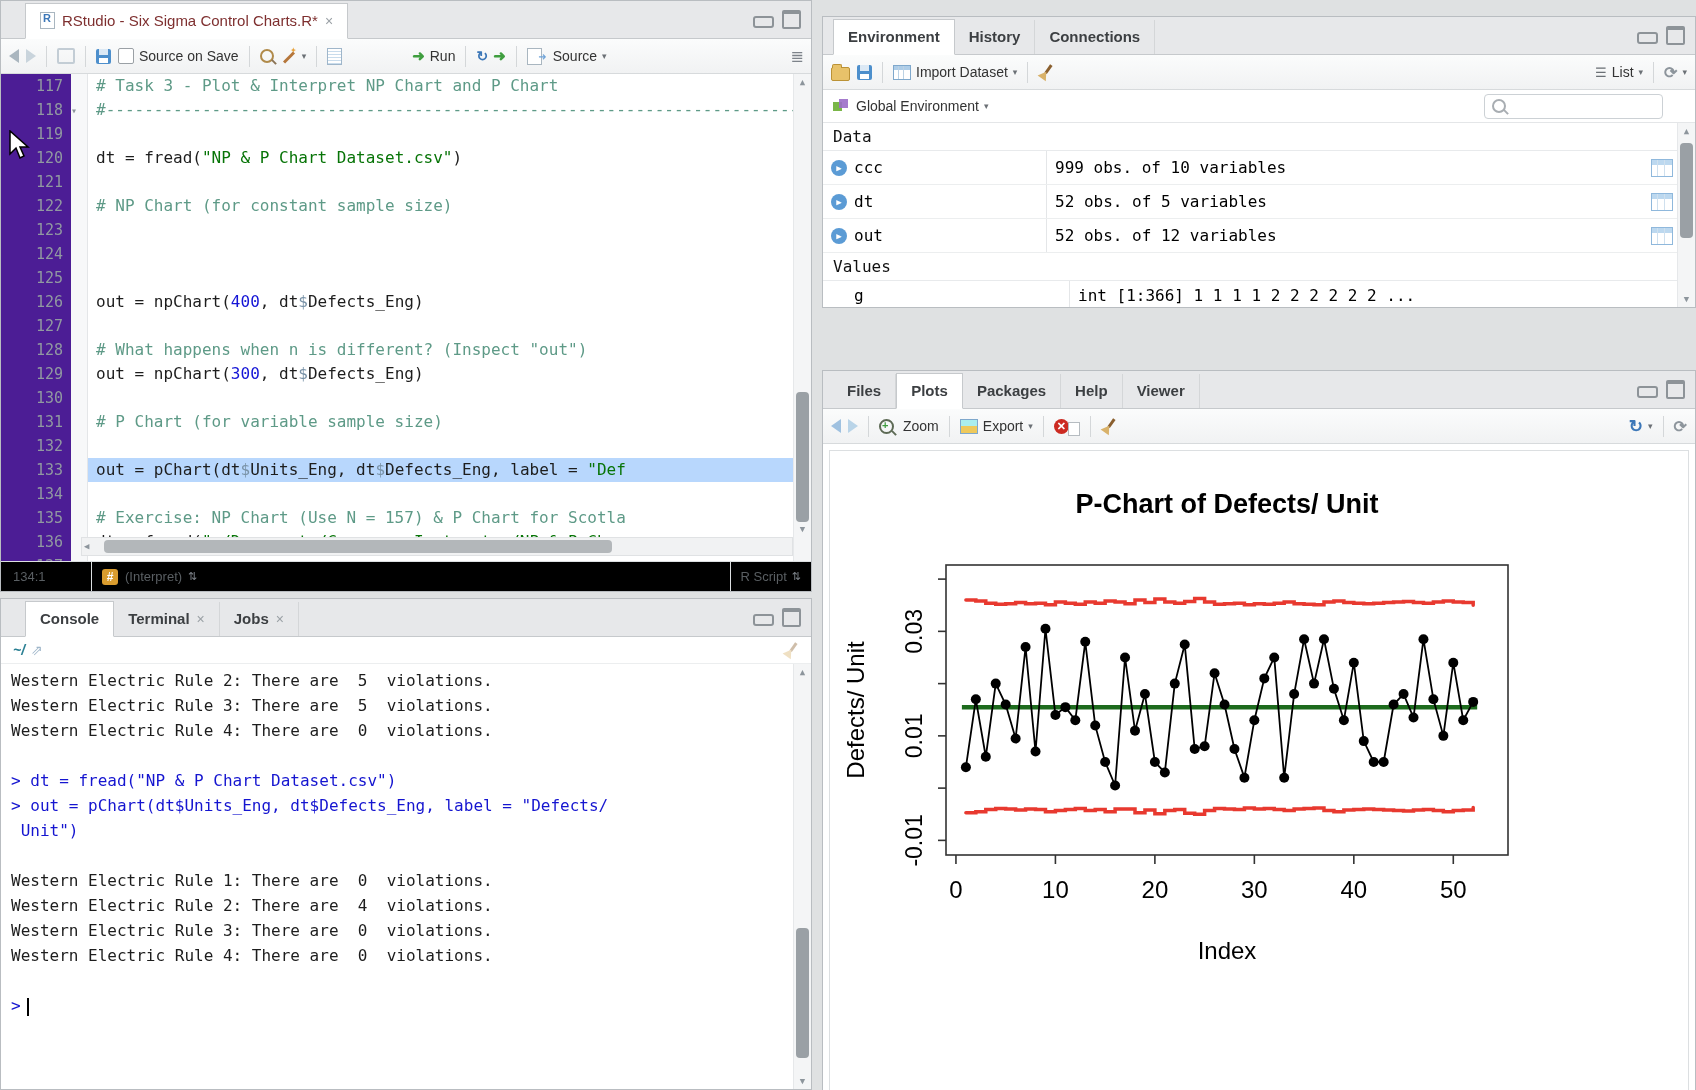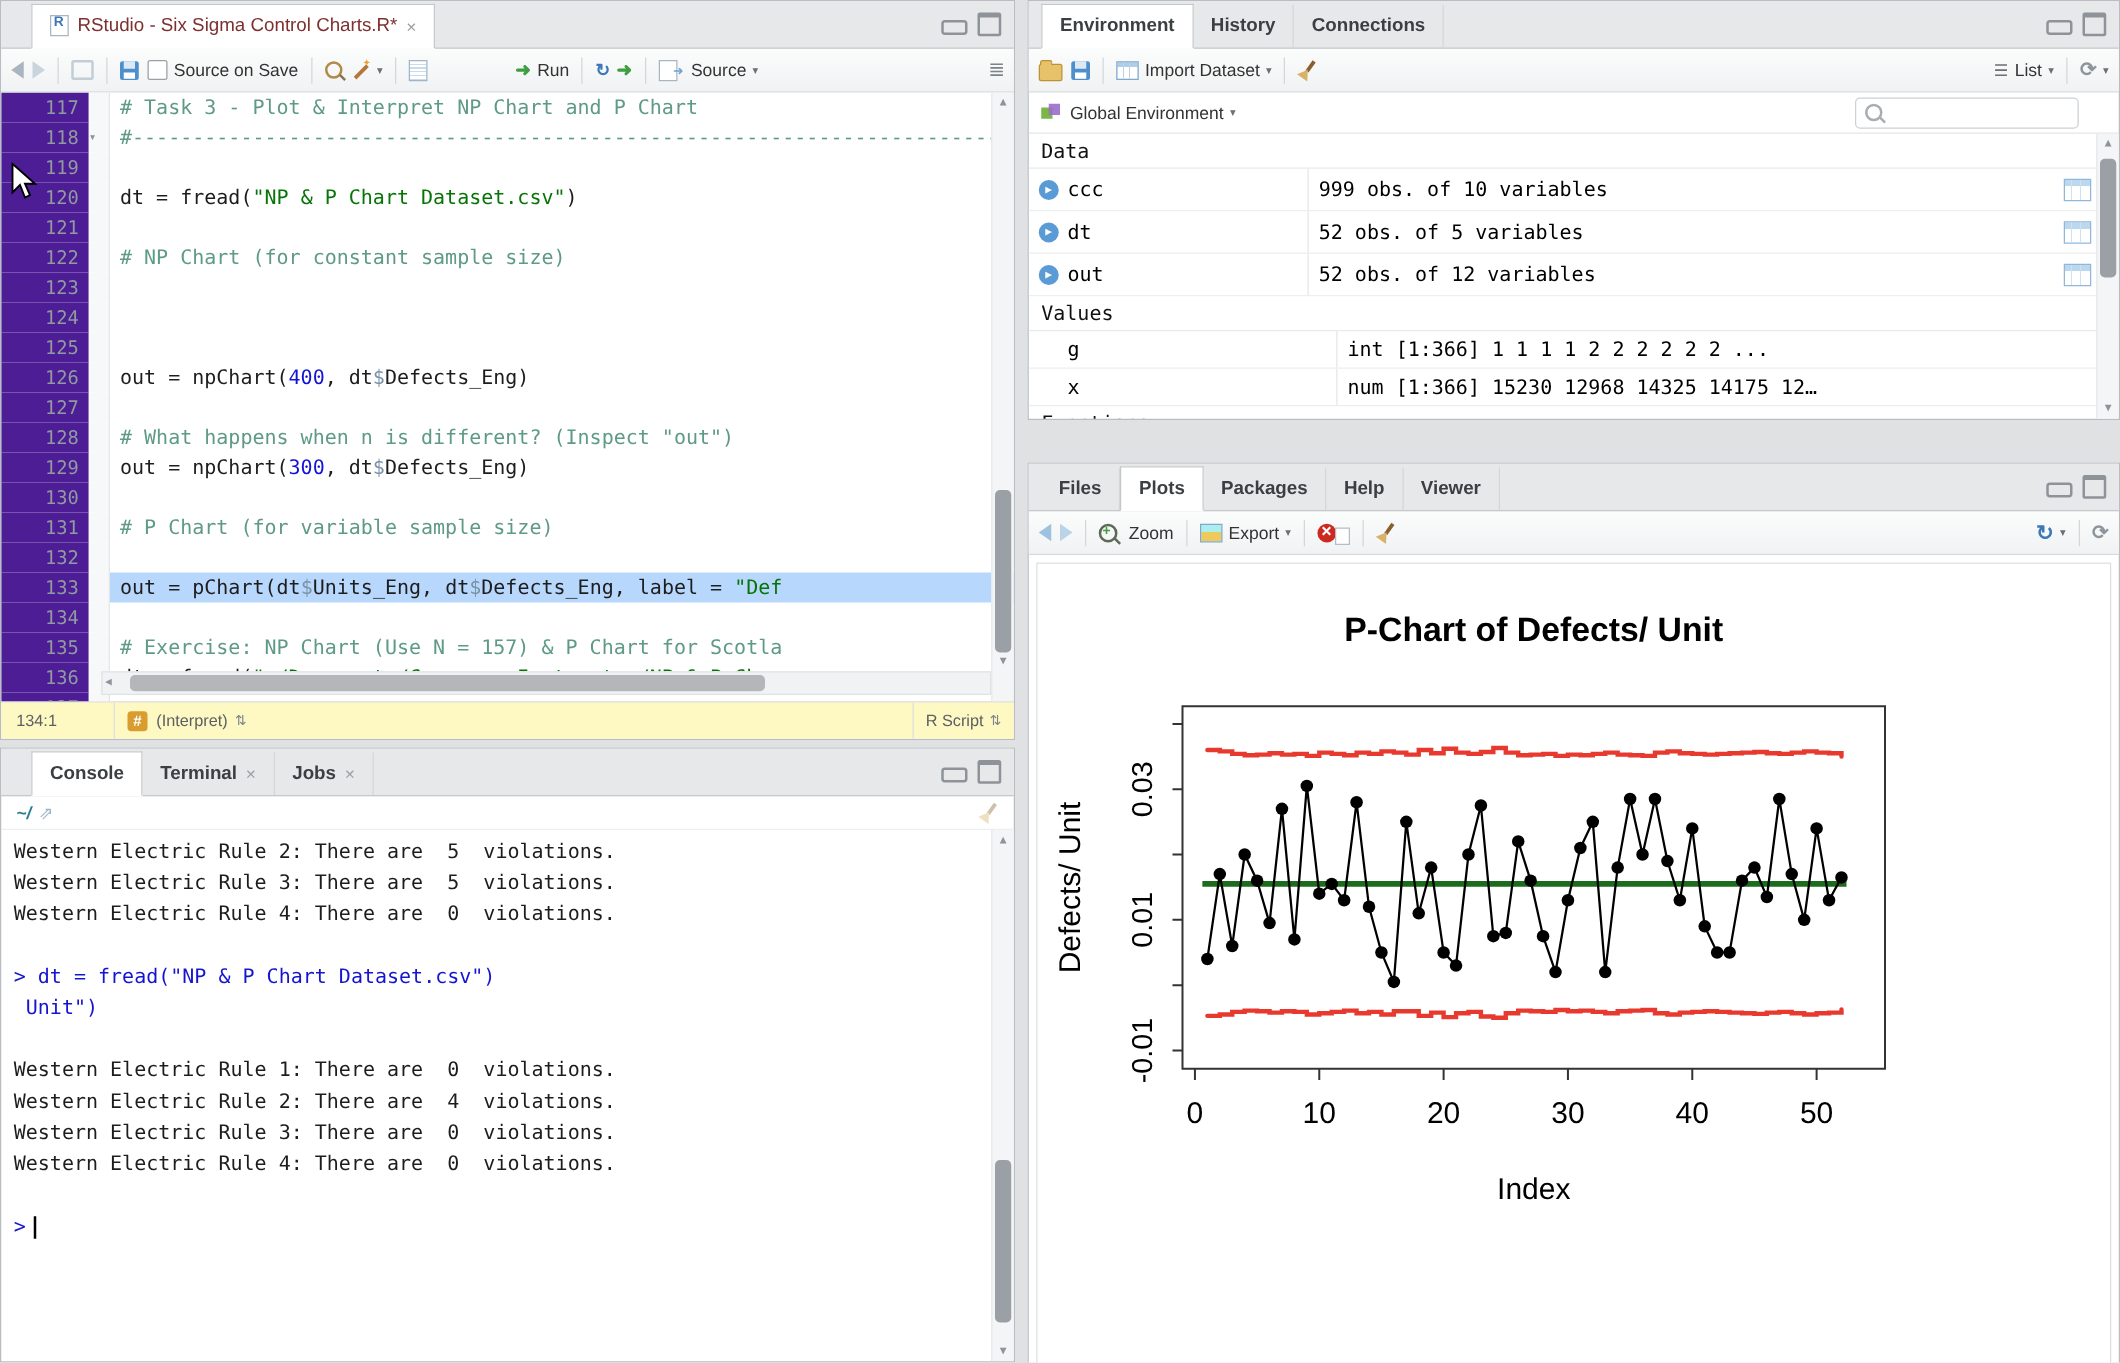--- a/index.html
+++ b/index.html
@@ -72,21 +72,21 @@
   .tk-plain{color:#1d1d1d;}
   
   .vscroll{position:absolute;top:0;right:0;width:17px;bottom:0;background:#f4f5f6;border-left:1px solid #e6e8ea;}
   .vscroll .up,.vscroll .down{position:absolute;left:0;width:100%;height:16px;color:#8d959c;font-size:9px;text-align:center;line-height:16px;}
   .vscroll .down{bottom:0;}
   .vthumb{position:absolute;left:2px;right:2px;background:#9aa0a5;border-radius:4px;}
   .hscroll{position:absolute;height:17px;background:#f1f2f3;border:1px solid #e0e2e4;}
   .hthumb{position:absolute;top:2px;bottom:2px;background:#b3b7ba;border-radius:4px;}
   .hleft{position:absolute;left:2px;top:3px;color:#8d959c;font-size:9px;}
   
-  .statusbar{flex:0 0 29px;display:flex;align-items:center;background:#fef9c3;border-top:1px solid #dcdfe1;font-size:13px;color:#5a5f63;}
+  .statusbar{flex:0 0 29px;display:flex;align-items:center;background:#000000;border-top:1px solid #dcdfe1;font-size:13px;color:#5a5f63;}
   .st-pos{flex:0 0 78px;padding-left:12px;border-right:1px solid #dcdfe1;height:100%;display:flex;align-items:center;}
   .hashbadge{width:16px;height:16px;background:#d99c2e;border-radius:3px;color:#fff;font-weight:bold;text-align:center;line-height:16px;font-size:12px;margin:0 7px 0 10px;}
   .st-right{margin-left:auto;border-left:1px solid #dcdfe1;height:100%;display:flex;align-items:center;padding:0 10px;gap:5px;}
   .updown{font-size:11px;color:#7d838a;}
   
   .console-toolbar{flex:0 0 26px;display:flex;align-items:center;padding:0 12px;font-size:14px;gap:6px;border-bottom:1px solid #eceeef;}
   .cons-path{color:#2a7f93;font-style:italic;font-weight:bold;}
   .cons-arrow{color:#9fb6ca;font-size:14px;}
   .console-out{flex:1;position:relative;overflow:hidden;font-family:"DejaVu Sans Mono",monospace;font-size:16px;padding:4px 0 0 10px;}
   .cons-line{height:25px;line-height:25px;white-space:pre;color:#1d1d1d;}
@@ -239,38 +239,39 @@
     <span class="spacer"></span>
     <span class="i broom faded"></span>
   </div>
   <div class="console-out">
     <div>
         <div class="cons-line output">Western Electric Rule 2: There are  5  violations.</div>
         <div class="cons-line output">Western Electric Rule 3: There are  5  violations.</div>
         <div class="cons-line output">Western Electric Rule 4: There are  0  violations.</div>
         <div class="cons-line output"> </div>
         <div class="cons-line input">&gt; dt = fread("NP &amp; P Chart Dataset.csv")</div>
+        <div class="cons-line input">&gt; out = pChart(dt$Units_Eng, dt$Defects_Eng, label = "Defects/</div>
         <div class="cons-line input"> Unit")</div>
         <div class="cons-line output"> </div>
         <div class="cons-line output">Western Electric Rule 1: There are  0  violations.</div>
         <div class="cons-line output">Western Electric Rule 2: There are  4  violations.</div>
         <div class="cons-line output">Western Electric Rule 3: There are  0  violations.</div>
         <div class="cons-line output">Western Electric Rule 4: There are  0  violations.</div>
         <div class="cons-line output"> </div>
       </div>
     <div class="cons-line input"><span>&gt;</span><span class="cursor"></span></div>
     <div class="vscroll">
       <div class="up">▲</div>
       <div class="vthumb" style="top:62%;height:130px;"></div>
       <div class="down">▼</div>
     </div>
   </div>
 </div>
 
-<div class="pane" style="left:822px;top:0;width:874px;height:336px;">
+<div class="pane" style="left:822px;top:16px;width:874px;height:292px;">
   <div class="tabbar">
     <div style="display:flex;align-items:flex-end;margin-left:10px;">
         <div class="tab active">
           <span>Environment</span>
         </div>
         <div class="tab">
           <span>History</span>
         </div>
         <div class="tab">
           <span>Connections</span>

